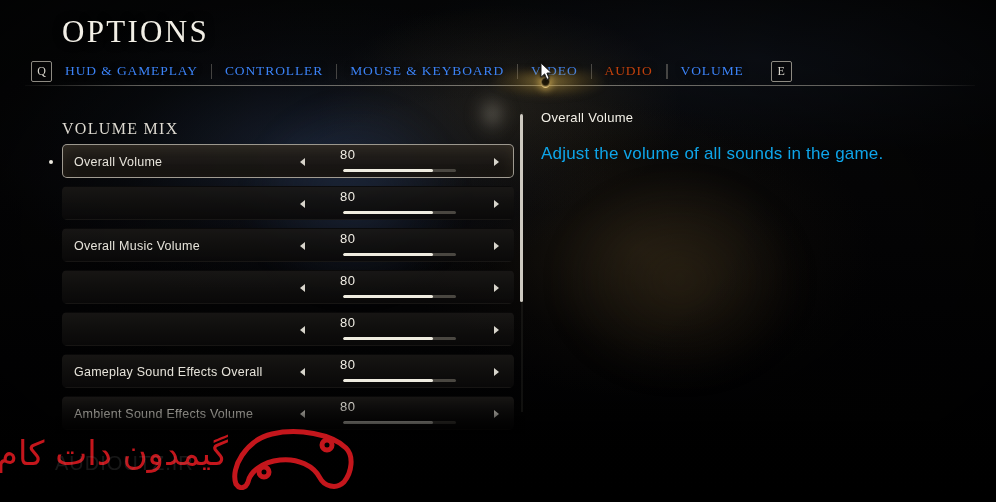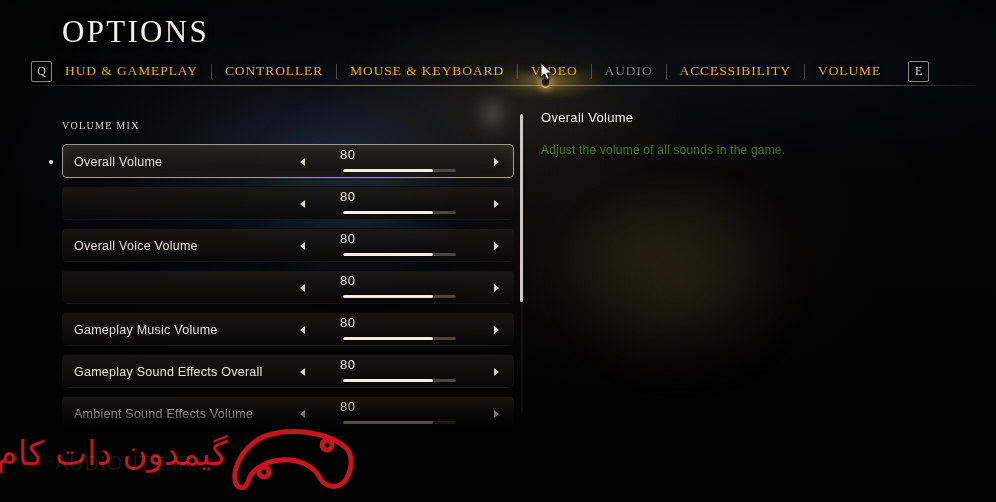--- a/index.html
+++ b/index.html
@@ -85,27 +85,27 @@
     background: rgba(8,8,9,0.55);
     flex: 0 0 auto;
   }
   #keycap-q { margin-left: 31px; }
   #keycap-e { margin-left: 14px; }
 
   .tab {
     font-family: "Liberation Serif", serif;
     font-size: 13.5px;
     letter-spacing: 0.9px;
-    color: #eab308;
+    color: #3b82f6;
     padding: 0 13px;
     white-space: nowrap;
     position: relative;
     text-shadow: 0 0 6px rgba(0,0,0,0.9);
   }
-  .tab.active { color: #737373; }
+  .tab.active { color: #c2410c; }
   .tab-sep {
     width: 1px; height: 15px;
     background: rgba(160,156,146,0.40);
     flex: 0 0 auto;
   }
 
   #tab-underline {
     position: absolute;
     left: 25px; top: 85px;
     width: 950px; height: 1px;
@@ -140,21 +140,21 @@
     width: 13px; height: 19px;
     pointer-events: none;
     filter: drop-shadow(0 1px 1.5px rgba(0,0,0,0.9));
   }
 
   
   #section-label {
     position: absolute;
     left: 62px; top: 120px;
     font-family: "Liberation Serif", serif;
-    font-size: 10px;
+    font-size: 16px;
     letter-spacing: 1.3px;
     color: #ddd9d0;
   }
 
   #rows {
     position: absolute;
     left: 62px; top: 144px;
     width: 452px;
   }
   .row {
@@ -259,22 +259,22 @@
     left: 541px; top: 110px;
     width: 420px;
   }
   #desc-title {
     font-size: 13px;
     color: #f4f1e8;
     letter-spacing: 0.3px;
   }
   #desc-body {
     margin-top: 17px;
-    font-size: 12px;
-    color: #4d7c0f;
+    font-size: 17px;
+    color: #0ea5e9;
     letter-spacing: 0.2px;
     line-height: 1.45;
   }
 
   
   #wm-logo {
     position: absolute;
     left: 228px; top: 428px;
     width: 128px; height: 62px;
   }
@@ -327,21 +327,20 @@
         <div class="tab">HUD &amp; GAMEPLAY</div>
         <div class="tab-sep"></div>
         <div class="tab">CONTROLLER</div>
         <div class="tab-sep"></div>
         <div class="tab">MOUSE &amp; KEYBOARD</div>
         <div class="tab-sep"></div>
         <div class="tab">VIDEO</div>
         <div class="tab-sep"></div>
         <div class="tab active">AUDIO</div>
         <div class="tab-sep"></div>
-        <div class="tab">ACCESSIBILITY</div>
         <div class="tab-sep"></div>
         <div class="tab">VOLUME</div>
       </div>
     <div class="keycap" id="keycap-e">E</div>
   </div>
 
   <div id="tab-underline"></div>
   <div id="tab-glow"></div>
   <div id="tab-marker"></div>
 
@@ -375,50 +374,49 @@
           <div class="slider-value">80</div>
           <div class="slider-track">
             <div class="slider-fill" style="width: 80%;"></div>
           </div>
         </div>
         <div class="arrow-btn arrow-right">
           <div class="arrow-glyph"></div>
         </div>
       </div>
       <div class="row">
-        <div class="row-label">Overall Voice Volume</div>
-        <div class="arrow-btn arrow-left">
-          <div class="arrow-glyph"></div>
-        </div>
-        <div class="slider">
-          <div class="slider-value">80</div>
-          <div class="slider-track">
-            <div class="slider-fill" style="width: 80%;"></div>
-          </div>
-        </div>
-        <div class="arrow-btn arrow-right">
-          <div class="arrow-glyph"></div>
-        </div>
-      </div>
-      <div class="row">
-        <div class="arrow-btn arrow-left">
-          <div class="arrow-glyph"></div>
-        </div>
-        <div class="slider">
-          <div class="slider-value">80</div>
-          <div class="slider-track">
-            <div class="slider-fill" style="width: 80%;"></div>
-          </div>
-        </div>
-        <div class="arrow-btn arrow-right">
-          <div class="arrow-glyph"></div>
-        </div>
-      </div>
-      <div class="row">
-        <div class="row-label">Gameplay Music Volume</div>
+        <div class="row-label">Overall Music Volume</div>
+        <div class="arrow-btn arrow-left">
+          <div class="arrow-glyph"></div>
+        </div>
+        <div class="slider">
+          <div class="slider-value">80</div>
+          <div class="slider-track">
+            <div class="slider-fill" style="width: 80%;"></div>
+          </div>
+        </div>
+        <div class="arrow-btn arrow-right">
+          <div class="arrow-glyph"></div>
+        </div>
+      </div>
+      <div class="row">
+        <div class="arrow-btn arrow-left">
+          <div class="arrow-glyph"></div>
+        </div>
+        <div class="slider">
+          <div class="slider-value">80</div>
+          <div class="slider-track">
+            <div class="slider-fill" style="width: 80%;"></div>
+          </div>
+        </div>
+        <div class="arrow-btn arrow-right">
+          <div class="arrow-glyph"></div>
+        </div>
+      </div>
+      <div class="row">
         <div class="arrow-btn arrow-left">
           <div class="arrow-glyph"></div>
         </div>
         <div class="slider">
           <div class="slider-value">80</div>
           <div class="slider-track">
             <div class="slider-fill" style="width: 80%;"></div>
           </div>
         </div>
         <div class="arrow-btn arrow-right">

